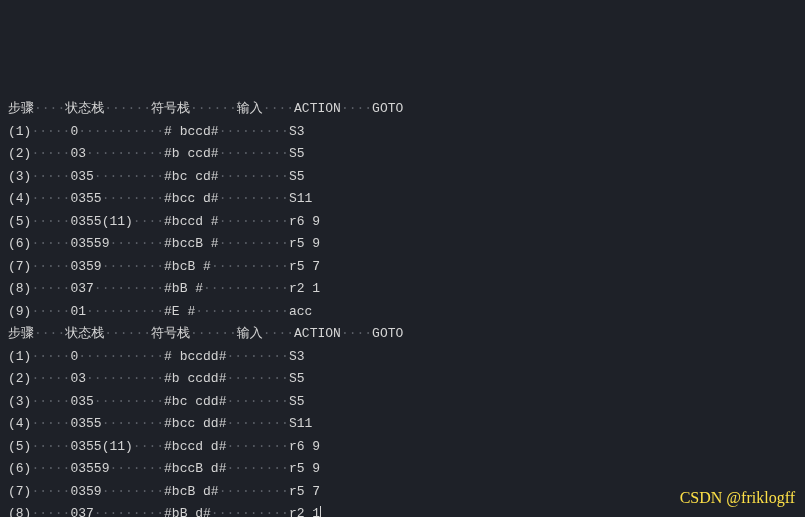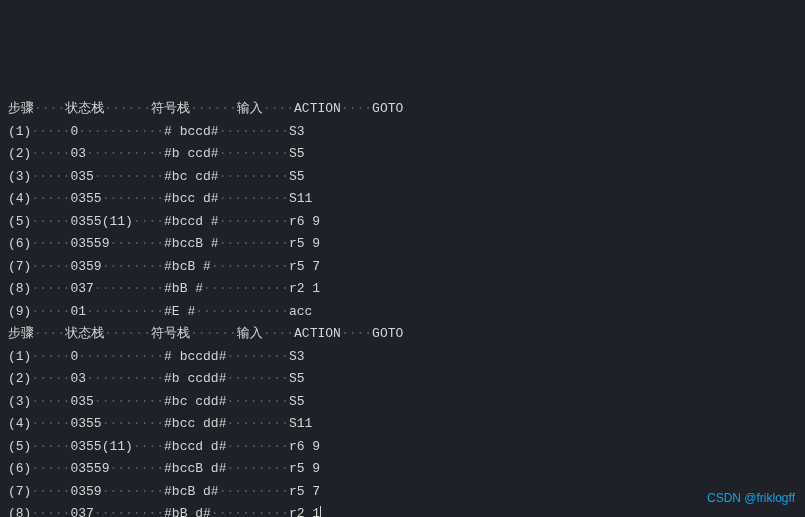--- a/index.html
+++ b/index.html
@@ -16,23 +16,23 @@
     box-sizing: border-box;
     position: relative;
     overflow: hidden;
   }
   .line { display: block; }
   .dots { color: #5a5e66; }
   .watermark {
     position: absolute;
     right: 10px;
     bottom: 8px;
-    color: #0ea5e9;
-    font-family: Liberation Sans, sans-serif;
-    font-size: 12px;
+    color: #fde047;
+    font-family: Liberation Serif, serif;
+    font-size: 16px;
   }
   .cursor {
     display: inline-block;
     width: 1px;
     height: 14px;
     background: #d4d4d4;
     vertical-align: middle;
     margin-bottom: 2px;
   }
 </style>

